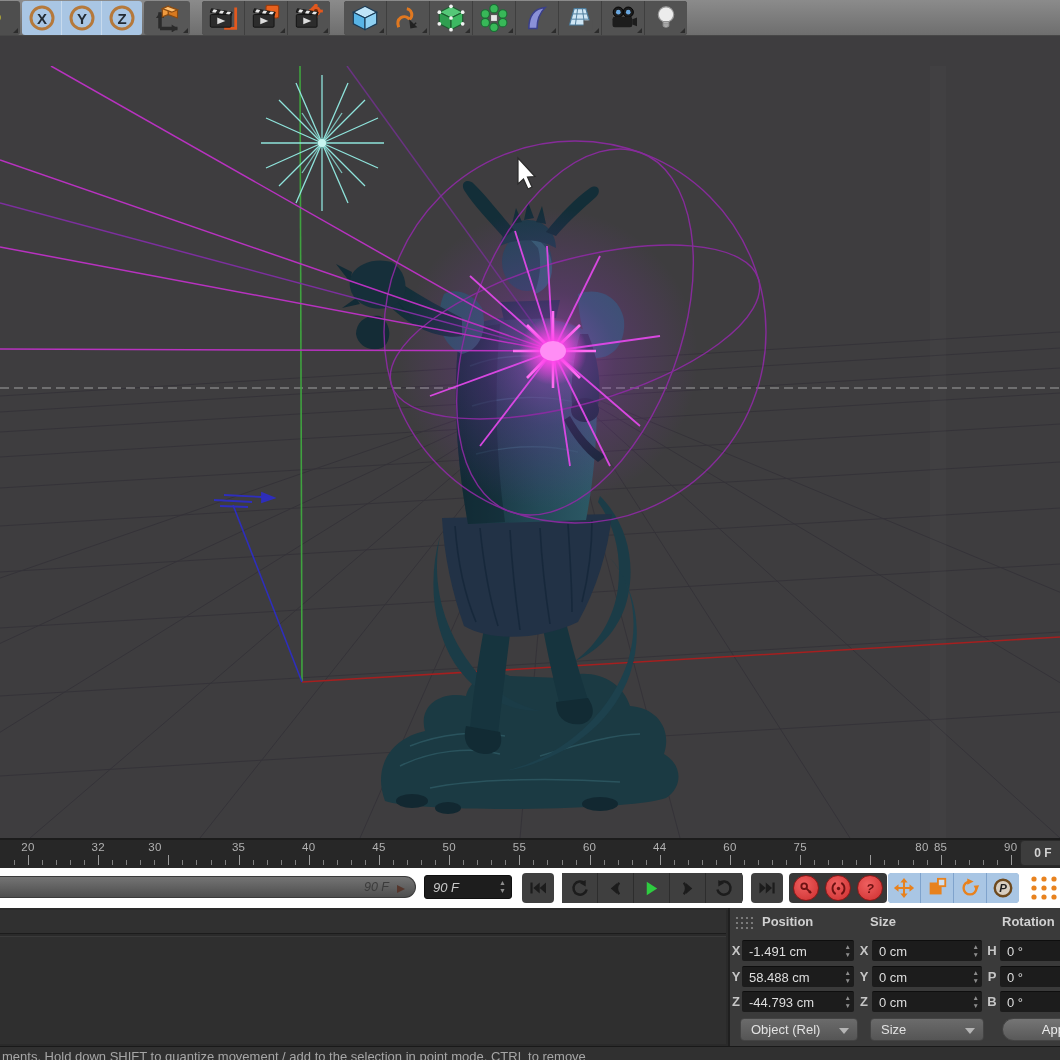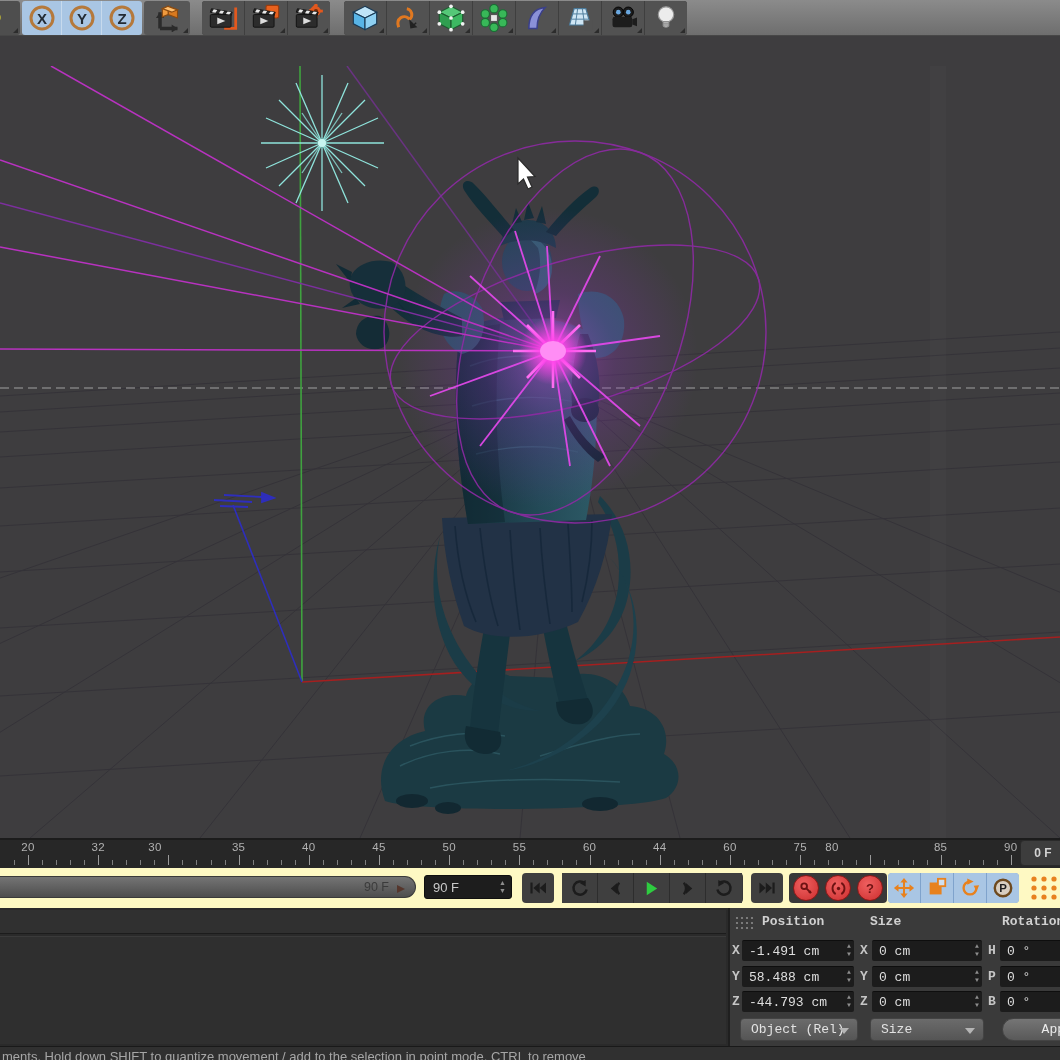--- a/index.html
+++ b/index.html
@@ -40,21 +40,21 @@
   .ruler-gap { position:absolute; left:0; top:838px; width:1060px; height:2px; background:#1c1c1c; }
   .ruler { position:absolute; left:0; top:840px; width:1060px; height:28px; background:#272727; }
   .rlabel { position:absolute; top:1px; transform:translateX(-50%); font-size:11.5px;
     color:#b2b2b2; letter-spacing:.3px; }
   .rtick { position:absolute; bottom:3px; width:1px; height:5px; background:#7e7e7e; }
   .rtick.major { height:10px; background:#9a9a9a; }
   .cur-frame-box { position:absolute; right:-6px; top:0px; width:46px; height:26px;
     background:#3d3d3d; border:1px solid #2a2a2a; border-radius:4px; color:#d2d2d2;
     font-size:12px; font-weight:bold; display:flex; align-items:center; justify-content:center; }
   
-  .transport { position:absolute; left:0; top:868px; width:1060px; height:40px; background:#fef9c3; }
+  .transport { position:absolute; left:0; top:868px; width:1060px; height:40px; background:#ffffff;font-style:italic; }
   .range-slider { position:absolute; left:0; top:8px; width:416px; height:22px;
     background:linear-gradient(#747474,#4e4e4e); border-radius:0 11px 11px 0;
     border:1px solid #3a3a3a; border-left:none; }
   .range-label { position:absolute; right:26px; top:3px; font-size:12.5px; color:#3b3b3b; }
   .range-arrow { position:absolute; right:10px; top:7.5px; width:0; height:0;
     border-left:8px solid #55362c; border-top:4.5px solid transparent; border-bottom:4.5px solid transparent; }
   .frame-spin { position:absolute; left:424px; top:7px; width:88px; height:24px;
     background:#1d1d1d; border:1px solid #101010; border-radius:3px; color:#c9c9c9; font-size:13px; }
   .frame-spin .val { position:absolute; left:8px; top:4px; }
   .spin-arrows { position:absolute; right:5px; top:3px; font-size:7px; line-height:8px;
@@ -67,21 +67,21 @@
     border-right:1px solid #2d2d2d; background:#3f3f3f; }
   .t-seg:last-child { border-right:none; }
   .red-circle { width:26px; height:26px; border-radius:50%; margin:0 3px;
     background:radial-gradient(circle at 40% 35%, #ef6060, #cc2e2e); border:1px solid #8a1717;
     display:flex; align-items:center; justify-content:center; }
   .blue-strip { position:absolute; top:5px; height:30px; display:flex; gap:1px;
     background:#7fa3cc; border-radius:4px; overflow:hidden; }
   .blue-cell { width:32px; height:30px; background:var(--selection_blue,#a9c6e4);
     display:flex; align-items:center; justify-content:center; }
   
-  .bottom-zone { position:absolute; left:0; top:908px; width:1060px; height:138px; background:#2a2a2a;font-family:Liberation Mono, monospace; }
+  .bottom-zone { position:absolute; left:0; top:908px; width:1060px; height:138px; background:#2a2a2a; }
   .mat-strip { position:absolute; left:0; top:2px; width:726px; height:24px; background:#303030;
     border-bottom:1px solid #1c1c1c; }
   .mat-area { position:absolute; left:0; top:28px; width:726px; height:108px; background:#2f2f2f;
     border-top:1px solid #3a3a3a; }
   .coord-panel { position:absolute; left:728px; top:0; width:332px; height:138px;
     background:#3a3a3a; border-left:2px solid #1f1f1f; }
   .coord-head { position:absolute; top:6px; font-size:13px; font-weight:bold; color:#d0d0d0; }
   .ch-pos { left:32px; } .ch-size { left:140px; } .ch-rot { left:272px; }
   .coord-row-label { position:absolute; width:12px; text-align:center; font-size:13px;
     font-weight:bold; color:#c6c6c6; }
@@ -521,21 +521,21 @@
       <div class="rlabel" style="left: 155px;">30</div>
       <div class="rlabel" style="left: 238.6px;">35</div>
       <div class="rlabel" style="left: 308.8px;">40</div>
       <div class="rlabel" style="left: 379px;">45</div>
       <div class="rlabel" style="left: 449.2px;">50</div>
       <div class="rlabel" style="left: 519.4px;">55</div>
       <div class="rlabel" style="left: 589.6px;">60</div>
       <div class="rlabel" style="left: 659.8px;">44</div>
       <div class="rlabel" style="left: 730px;">60</div>
       <div class="rlabel" style="left: 800.2px;">75</div>
-      <div class="rlabel" style="left: 832px;">80</div>
+      <div class="rlabel" style="left: 922px;">80</div>
       <div class="rlabel" style="left: 940.6px;">85</div>
       <div class="rlabel" style="left: 1010.8px;">90</div>
     </div>
 
   <div class="transport">
     <div class="range-slider">
       <span class="range-label">90 F</span>
       <span class="range-arrow"></span>
     </div>
     <div class="frame-spin">

